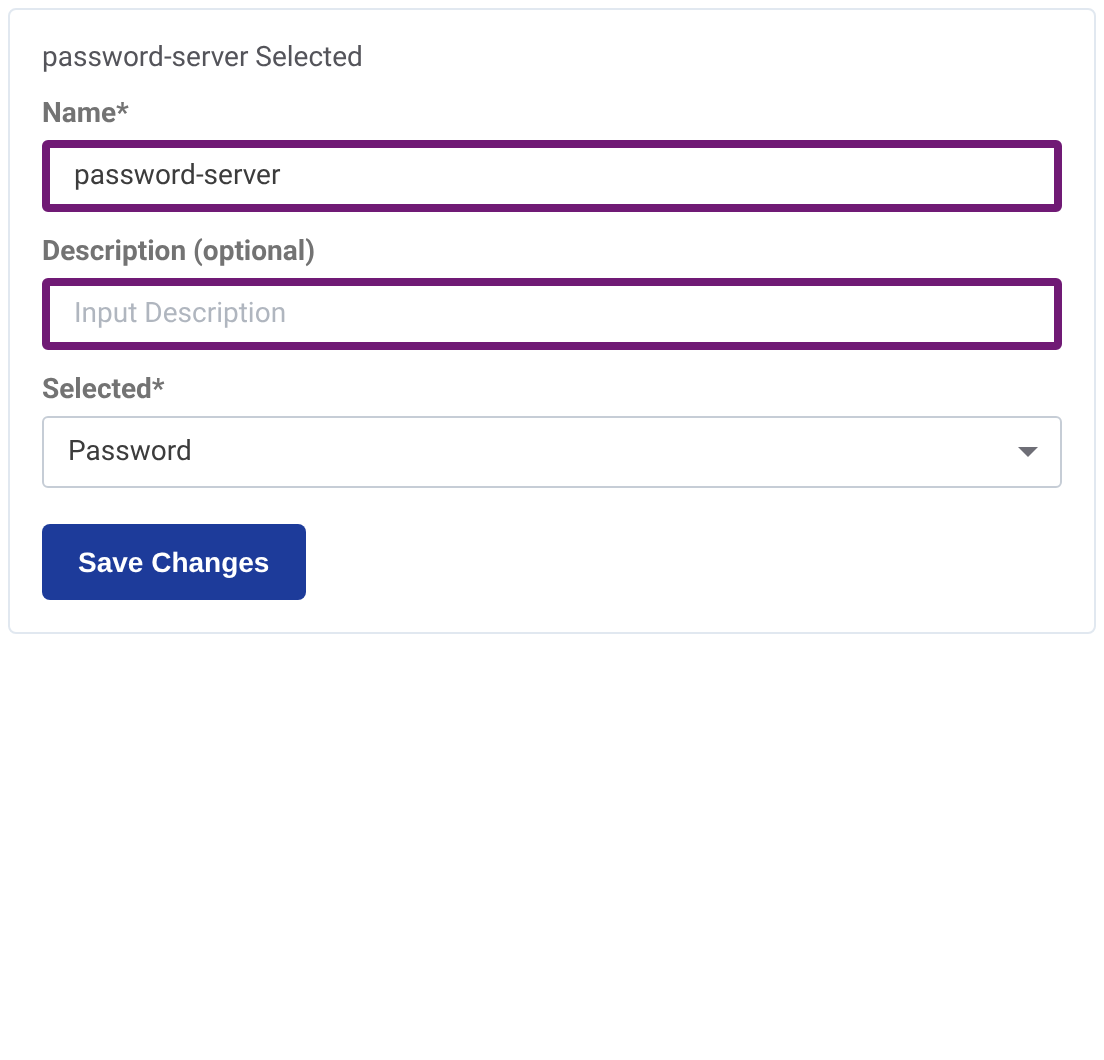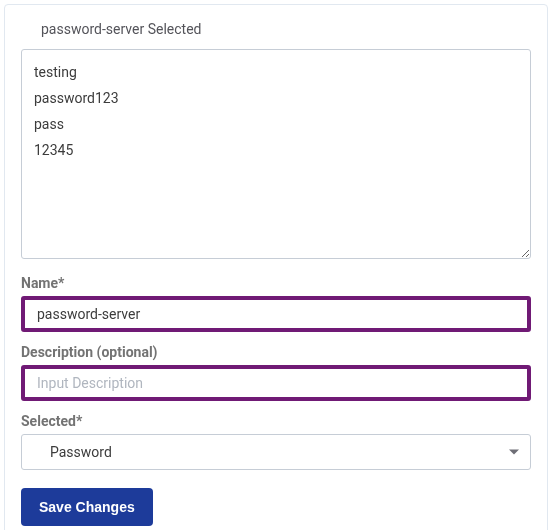--- a/index.html
+++ b/index.html
@@ -17,21 +17,20 @@
       border: 1px solid #e1e8f0;
       border-radius: 4px;
       padding: 16px;
       margin: 4px;
     }
     .panel-header {
       display: flex;
       justify-content: flex-start;
       align-items: center;
       margin-bottom: 12px;
-      margin-left: 20px;
     }
     .panel-title {
       font-size: 14px;
       color: #54545a;
       font-weight: 400;
     }
     .edit-button {
       background: #f5a623;
       color: #fff;
       border: none;
@@ -85,21 +84,21 @@
     }
     .select-wrapper {
       position: relative;
       width: 100%;
     }
     .select-input {
       width: 100%;
       height: 36px;
       border: 1px solid #c6cdd6;
       border-radius: 3px;
-      padding: 0 28px;
+      padding: 0 12px;
       font-size: 14px;
       color: #3c3c3c;
       background: #fff;
       appearance: none;
       -webkit-appearance: none;
       cursor: pointer;
       font-family: inherit;
     }
     .select-wrapper .caret {
       position: absolute;
@@ -126,24 +125,20 @@
     }
   </style>
 </head>
 <body>
 
 <div class="panel">
   <div class="panel-header">
     <div class="panel-title">password-server Selected</div>
   </div>
 
-  <textarea class="content-textarea" style="">testing
-password123
-pass
-12345</textarea>
 
   <div class="field-group">
     <label class="field-label">Name*</label>
     <input type="text" class="text-input" value="password-server" style="">
   </div>
 
   <div class="field-group">
     <label class="field-label">Description (optional)</label>
     <input type="text" class="text-input" placeholder="Input Description" style="">
   </div>

